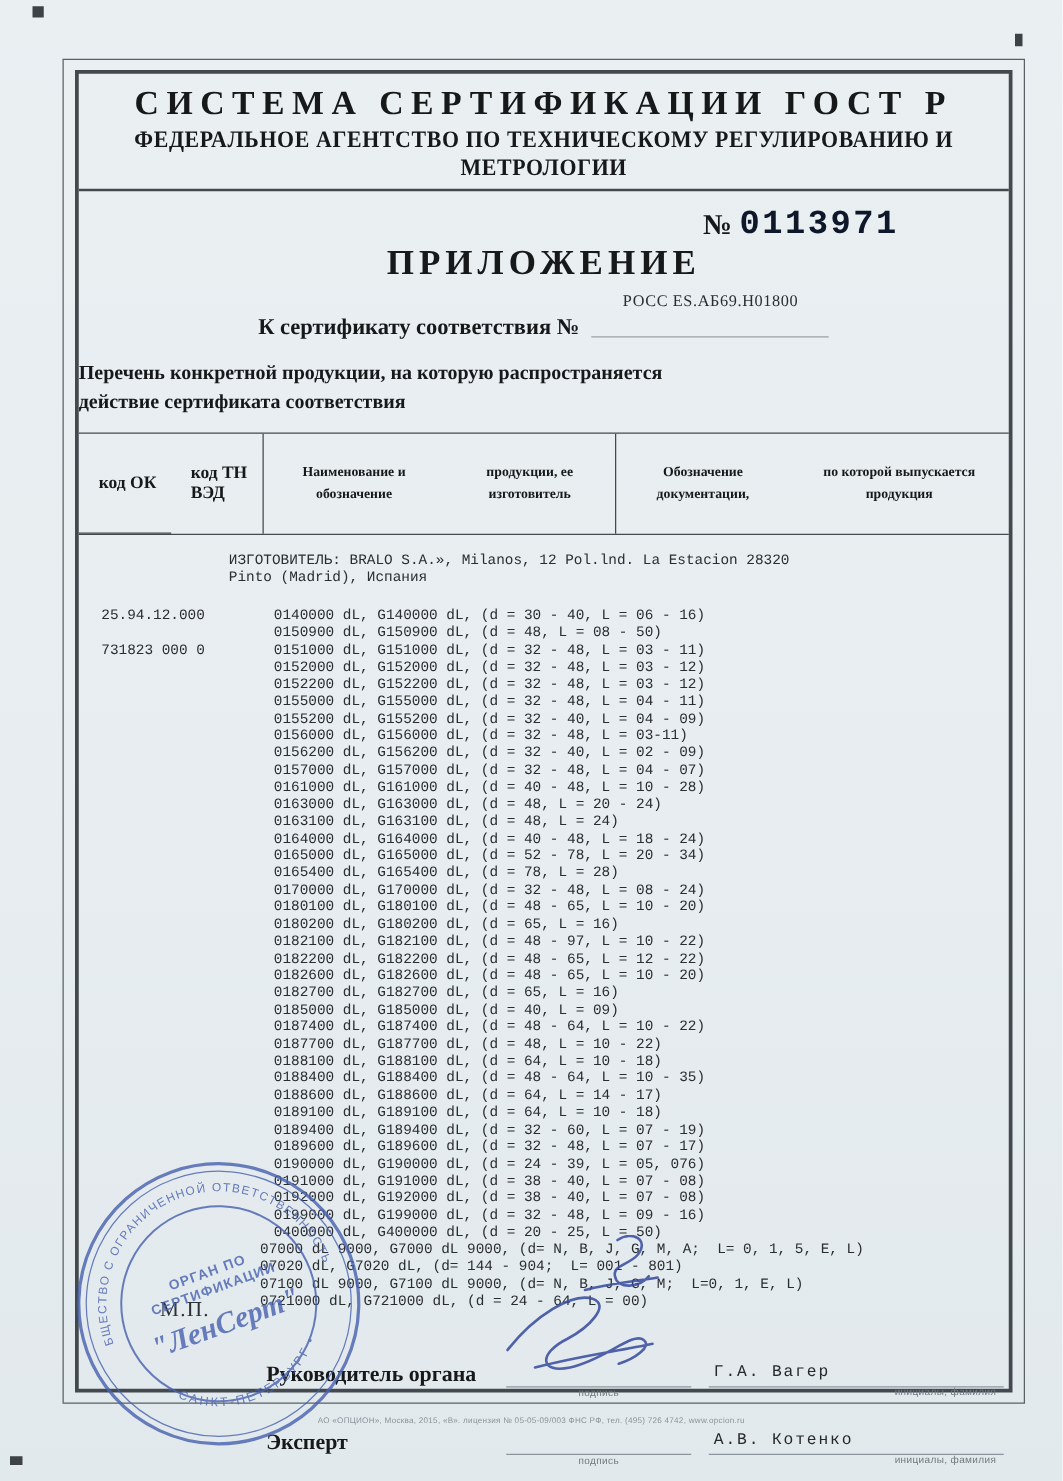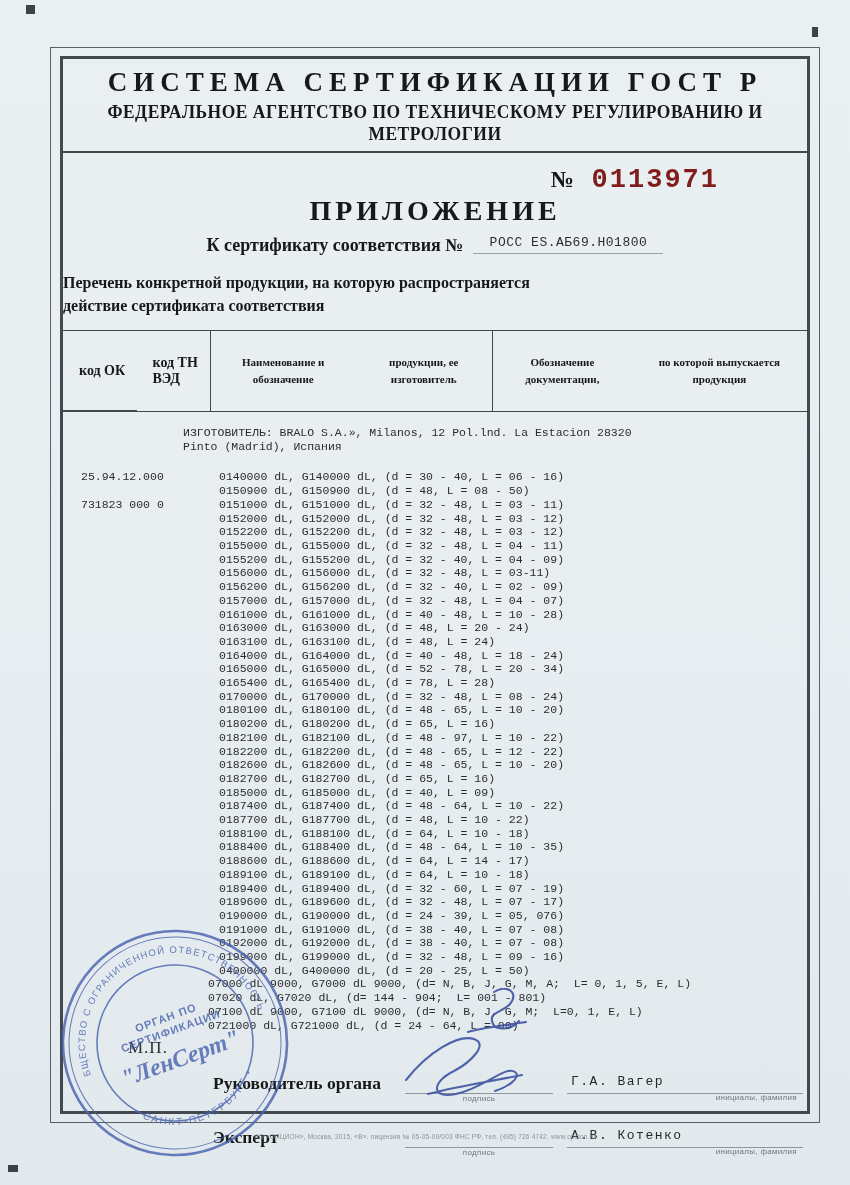--- a/index.html
+++ b/index.html
@@ -24,29 +24,29 @@
   }
   .agency{
     text-align:center;font-weight:bold;font-size:17.5px;letter-spacing:.5px;margin-top:4px;
     transform:scaleY(1.08);
   }
   
   .formno-row{margin-top:12px;height:30px;text-align:right;padding-right:88px;}
   .formno-prefix{font-size:23px;font-weight:bold;vertical-align:middle;}
   .formno-number{
     font-family:"Liberation Mono","DejaVu Sans Mono",monospace;font-weight:bold;
-    color:#7f1d1d;font-size:27px;letter-spacing:2px;vertical-align:middle;margin-left:14px;
+    color:#0f172a;font-size:27px;letter-spacing:2px;vertical-align:middle;margin-left:2px;
   }
   .doc-title{text-align:center;font-weight:bold;font-size:28px;letter-spacing:4px;margin-top:0px;}
   
   .cert-row{display:flex;justify-content:center;align-items:flex-end;margin-top:8px;gap:10px;}
   .cert-label{font-weight:bold;font-size:18px;}
   .cert-num-wrap{
-    width:190px;text-align:center;border-bottom:1.5px solid #9aa2a8;padding-bottom:3px;
-    font-family:Liberation Mono, monospace;font-size:13px;letter-spacing:.5px;
+    width:190px;text-align:center;border-bottom:1.5px solid #9aa2a8;padding-bottom:20px;
+    font-family:Liberation Serif, serif;font-size:13px;letter-spacing:.5px;
     color:#2a2d30;transform:translateY(-2px);
   }
   .subtitle{font-weight:bold;font-size:16px;line-height:1.45;margin-top:15px;}
   
   .tbl{
     margin-top:13px;display:grid;grid-template-columns:148px 282px 1fr;
     border-top:1.5px solid #43494e;border-bottom:1.5px solid #43494e;height:80px;
   }
   .tbl .c1{border-right:1.5px solid #43494e;display:flex;flex-direction:row;}
   .tbl .c1 .half{flex:1;display:flex;align-items:center;padding-left:16px;font-weight:bold;font-size:14px;}

